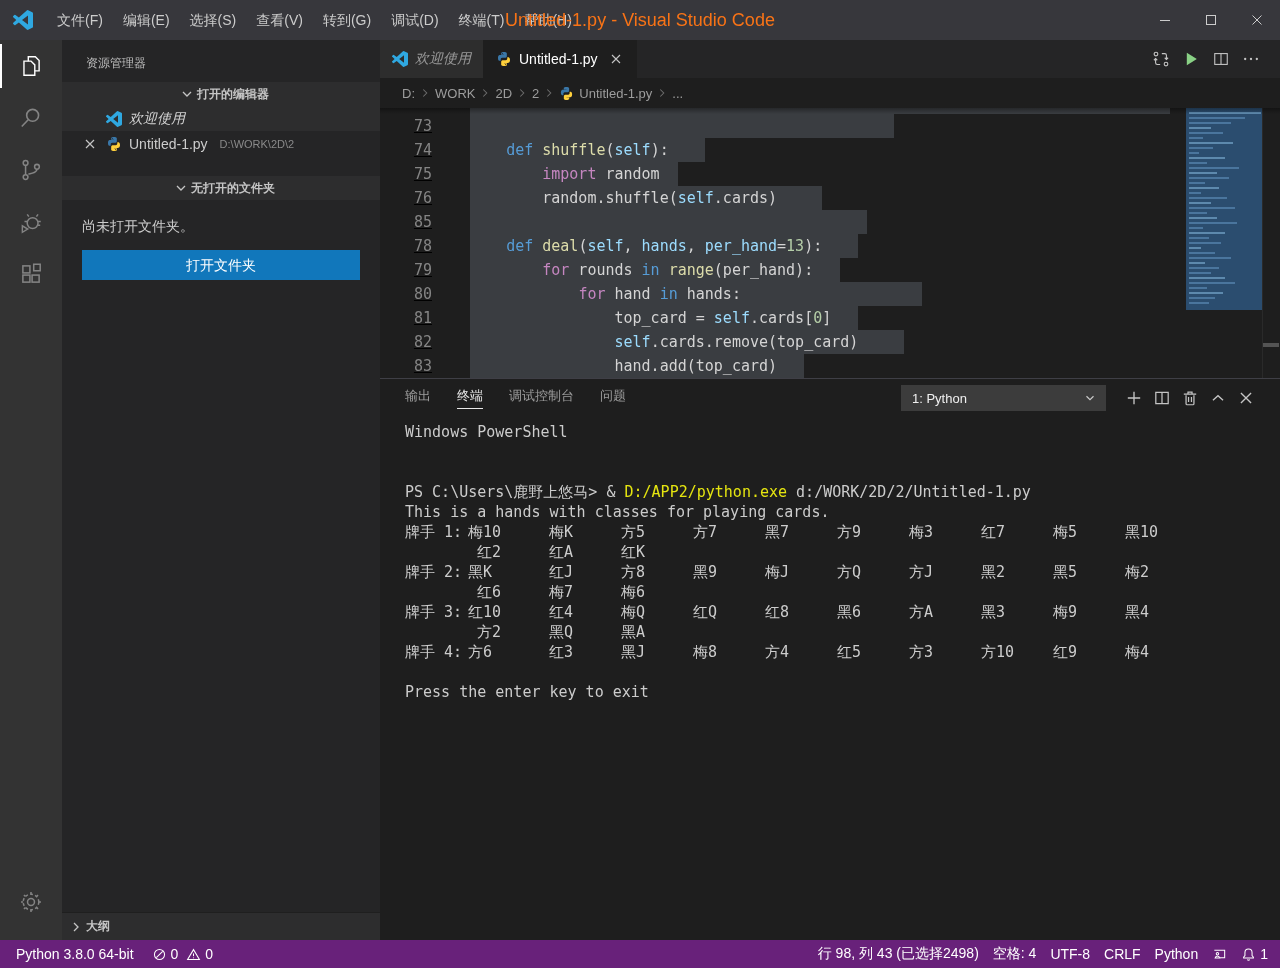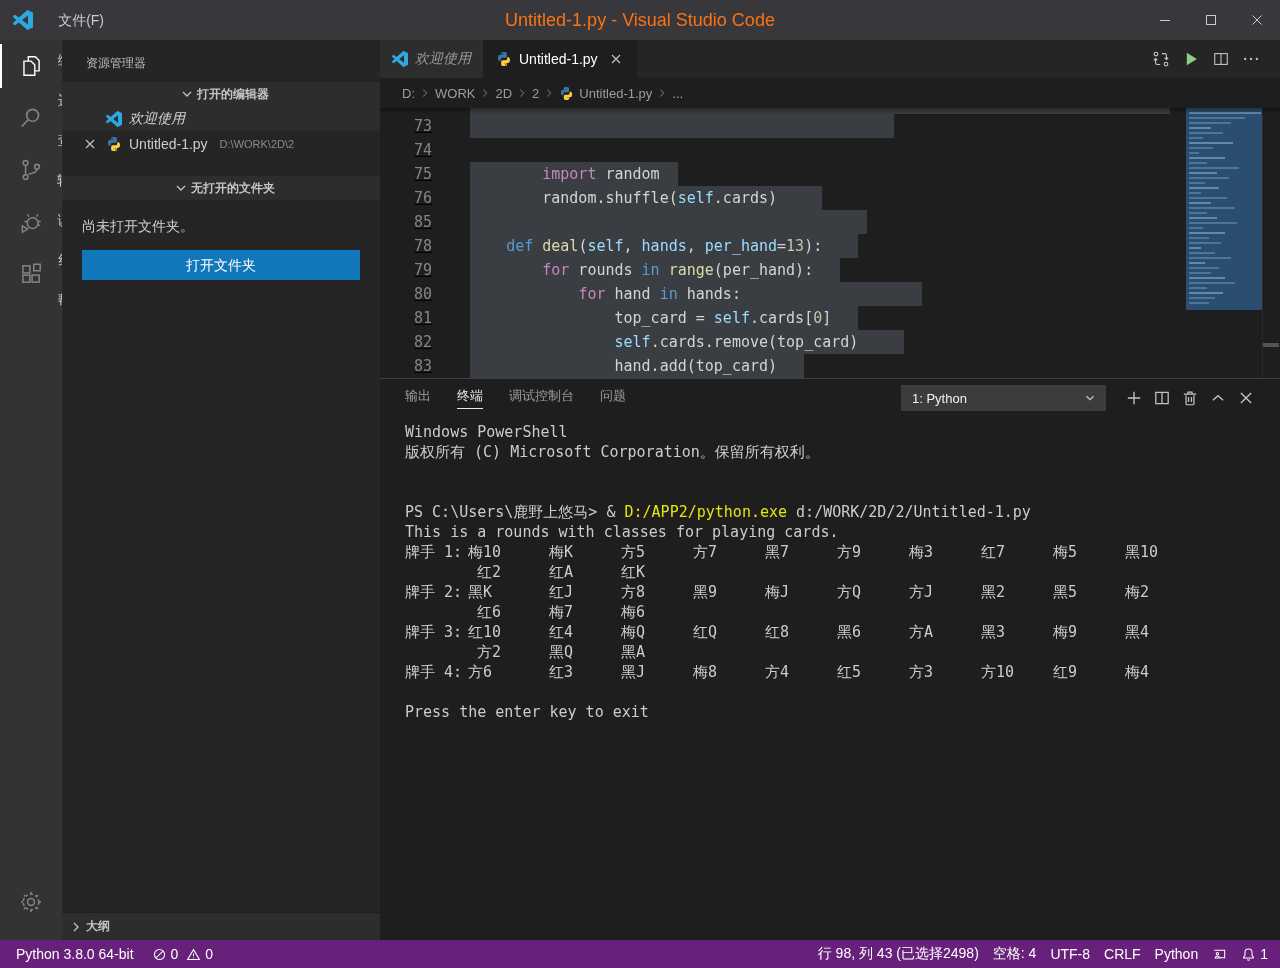--- a/index.html
+++ b/index.html
@@ -3,21 +3,21 @@
 <meta charset="utf-8">
 <style>
   * { margin:0; padding:0; box-sizing:border-box; }
   html,body { width:1280px; height:968px; overflow:hidden; background:#1e1e1e;
     font-family:"Liberation Sans","DejaVu Sans",sans-serif; }
   .window { position:relative; width:1280px; height:968px; display:flex; flex-direction:column; }
 
   
   .titlebar { height:40px; background:#37373c; display:flex; align-items:center; position:relative; flex:0 0 auto; }
   .tb-logo { width:20px; height:20px; margin:0 14px 0 13px; flex:0 0 auto; }
-  .menubar { display:flex; align-items:center; height:100%;flex-direction:column; }
+  .menubar { display:flex; align-items:center; height:100%; }
   .menu-item { padding:0 10px; font-size:14px; color:#cccccc; line-height:40px; cursor:default; }
   .tb-title { position:absolute; left:50%; top:0; transform:translateX(-50%); line-height:40px;
     font-size:18px; color:#f97316; white-space:nowrap; }
   .tb-controls { margin-left:auto; display:flex; height:100%; }
   .tb-btn { width:46px; height:40px; display:flex; align-items:center; justify-content:center; color:#cccccc; }
 
   
   .main { flex:1 1 auto; display:flex; min-height:0; }
 
   
@@ -334,20 +334,21 @@
         <div class="code-lines">
           <div class="code-clip">
               <span class="sel"></span>
             </div>
         <div class="code-line">
               <span class="ln-num">73</span>
               <span class="ln-code"><span class="sel">                                               </span></span>
             </div>
             <div class="code-line">
               <span class="ln-num">74</span>
+              <span class="ln-code"><span class="sel"><span class="tok-def">    </span><span class="tok-kw">def</span><span class="tok-def"> </span><span class="tok-fn">shuffle</span><span class="tok-def">(</span><span class="tok-var">self</span><span class="tok-def">):</span>    </span></span>
             </div>
             <div class="code-line">
               <span class="ln-num">75</span>
               <span class="ln-code"><span class="sel"><span class="tok-def">        </span><span class="tok-ctl">import</span><span class="tok-def"> random</span>  </span></span>
             </div>
             <div class="code-line">
               <span class="ln-num">76</span>
               <span class="ln-code"><span class="sel"><span class="tok-def">        random.shuffle(</span><span class="tok-var">self</span><span class="tok-def">.cards)</span>     </span></span>
             </div>
             <div class="code-line">
@@ -473,25 +474,24 @@
             </div>
             <div class="pa-btn">
               <svg viewBox="0 0 16 16" stroke="currentColor" stroke-width="1.2">
                   <path d="M3.5 3.5l9 9M12.5 3.5l-9 9" fill="none"></path>
                 </svg>
             </div>
           </div>
         </div>
         <div class="terminal">
             <div class="term-line"><span>Windows PowerShell</span></div>
-            <div class="term-line"><span>版权所有 (C) Microsoft Corporation。保留所有权利。</span></div>
             <div class="term-line"></div>
             <div class="term-line"></div>
             <div class="term-line"><span>PS C:\Users\鹿野上悠马&gt; &amp; </span><span class="t-yellow">D:/APP2/python.exe</span><span> d:/WORK/2D/2/Untitled-1.py</span></div>
-            <div class="term-line"><span>This is a rounds with classes for playing cards.</span></div>
+            <div class="term-line"><span>This is a hands with classes for playing cards.</span></div>
             <div class="term-line"><span class="term-cell" style="left: 0px;">牌手 1:</span><span class="term-cell" style="left: 63px;">梅10</span><span class="term-cell" style="left: 144px;">梅K</span><span class="term-cell" style="left: 216px;">方5</span><span class="term-cell" style="left: 288px;">方7</span><span class="term-cell" style="left: 360px;">黑7</span><span class="term-cell" style="left: 432px;">方9</span><span class="term-cell" style="left: 504px;">梅3</span><span class="term-cell" style="left: 576px;">红7</span><span class="term-cell" style="left: 648px;">梅5</span><span class="term-cell" style="left: 720px;">黑10</span></div>
             <div class="term-line"><span class="term-cell" style="left: 72px;">红2</span><span class="term-cell" style="left: 144px;">红A</span><span class="term-cell" style="left: 216px;">红K</span></div>
             <div class="term-line"><span class="term-cell" style="left: 0px;">牌手 2:</span><span class="term-cell" style="left: 63px;">黑K</span><span class="term-cell" style="left: 144px;">红J</span><span class="term-cell" style="left: 216px;">方8</span><span class="term-cell" style="left: 288px;">黑9</span><span class="term-cell" style="left: 360px;">梅J</span><span class="term-cell" style="left: 432px;">方Q</span><span class="term-cell" style="left: 504px;">方J</span><span class="term-cell" style="left: 576px;">黑2</span><span class="term-cell" style="left: 648px;">黑5</span><span class="term-cell" style="left: 720px;">梅2</span></div>
             <div class="term-line"><span class="term-cell" style="left: 72px;">红6</span><span class="term-cell" style="left: 144px;">梅7</span><span class="term-cell" style="left: 216px;">梅6</span></div>
             <div class="term-line"><span class="term-cell" style="left: 0px;">牌手 3:</span><span class="term-cell" style="left: 63px;">红10</span><span class="term-cell" style="left: 144px;">红4</span><span class="term-cell" style="left: 216px;">梅Q</span><span class="term-cell" style="left: 288px;">红Q</span><span class="term-cell" style="left: 360px;">红8</span><span class="term-cell" style="left: 432px;">黑6</span><span class="term-cell" style="left: 504px;">方A</span><span class="term-cell" style="left: 576px;">黑3</span><span class="term-cell" style="left: 648px;">梅9</span><span class="term-cell" style="left: 720px;">黑4</span></div>
             <div class="term-line"><span class="term-cell" style="left: 72px;">方2</span><span class="term-cell" style="left: 144px;">黑Q</span><span class="term-cell" style="left: 216px;">黑A</span></div>
             <div class="term-line"><span class="term-cell" style="left: 0px;">牌手 4:</span><span class="term-cell" style="left: 63px;">方6</span><span class="term-cell" style="left: 144px;">红3</span><span class="term-cell" style="left: 216px;">黑J</span><span class="term-cell" style="left: 288px;">梅8</span><span class="term-cell" style="left: 360px;">方4</span><span class="term-cell" style="left: 432px;">红5</span><span class="term-cell" style="left: 504px;">方3</span><span class="term-cell" style="left: 576px;">方10</span><span class="term-cell" style="left: 648px;">红9</span><span class="term-cell" style="left: 720px;">梅4</span></div>
             <div class="term-line"></div>
             <div class="term-line"><span>Press the enter key to exit</span></div>
           </div>

